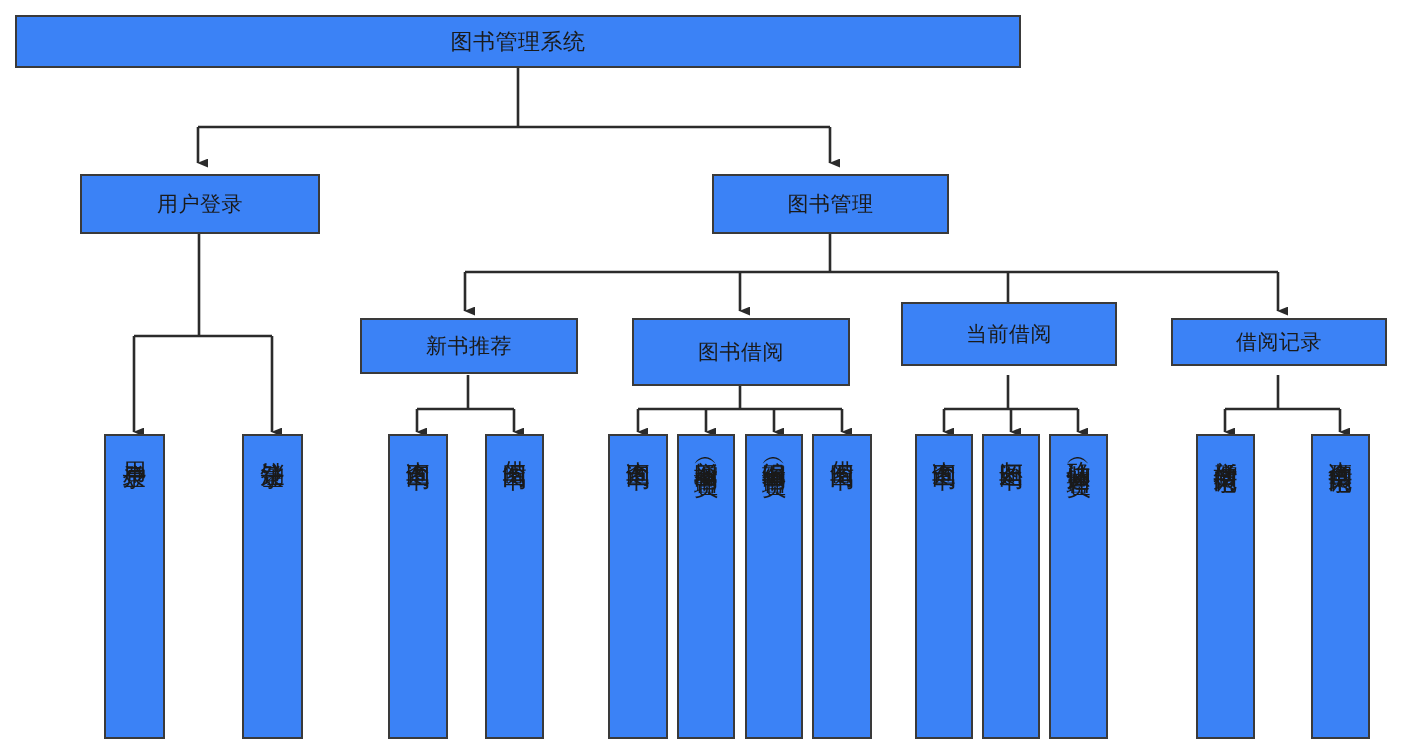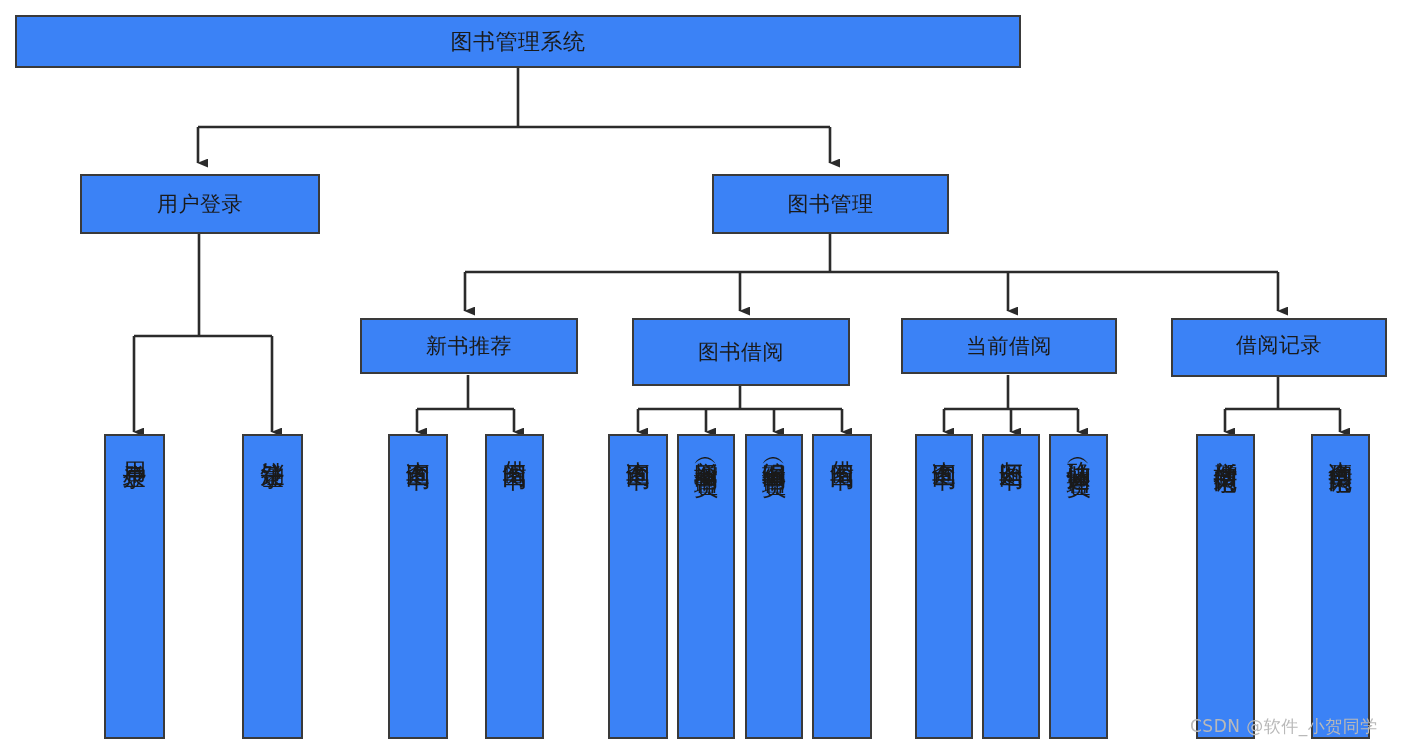--- a/index.html
+++ b/index.html
@@ -143,25 +143,25 @@
   </div>
 
   <div class="node horiz" style="left:712px; top:174px; width:237px; height:60px;">
     <span class="node-label">图书管理</span>
   </div>
 
   <div class="node horiz" style="left:632px; top:318px; width:218px; height:68px;">
     <span class="node-label">图书借阅</span>
   </div>
 
-  <div class="node horiz" style="left:901px; top:318px; width:216px; height:56px;">
+  <div class="node horiz" style="left:901px; top:302px; width:216px; height:64px;">
     <span class="node-label">当前借阅</span>
   </div>
 
-  <div class="node horiz" style="left:1171px; top:318px; width:216px; height:59px;font-family:Liberation Mono, monospace;">
+  <div class="node horiz" style="left:1171px; top:318px; width:216px; height:48px;">
     <span class="node-label">借阅记录</span>
   </div>
 
   <div class="node vert" style="left:104px; top:434px; width:61px; height:305px;">
     <span class="node-label">用户登录</span>
   </div>
 
   <div class="node vert" style="left:242px; top:434px; width:61px; height:305px;">
     <span class="node-label">注销登录</span>
   </div>
@@ -203,15 +203,14 @@
   </div>
 
   <div class="node vert" style="left:1196px; top:434px; width:59px; height:305px;">
     <span class="node-label">新增借阅记录</span>
   </div>
 
   <div class="node vert" style="left:1311px; top:434px; width:59px; height:305px;">
     <span class="node-label">查询借阅记录</span>
   </div>
 
-  <div class="watermark" style="left:1190px; top:715px;">CSDN @软件_小贺同学</div>
 
 </div>
 
 </body></html>

